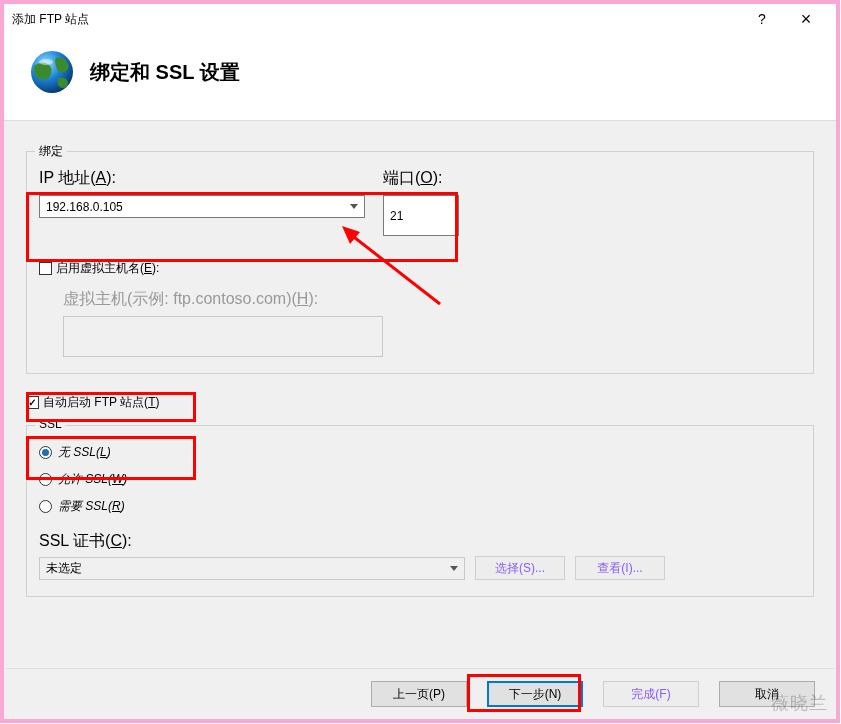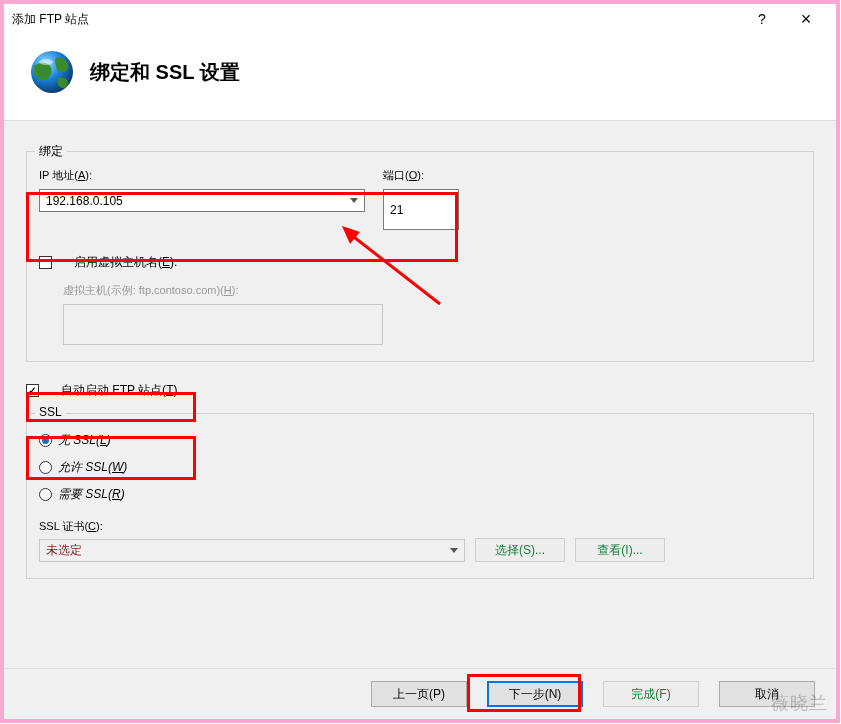--- a/index.html
+++ b/index.html
@@ -69,21 +69,21 @@
   position: absolute;
   top: -9px;
   left: 8px;
   background: #f0f0f0;
   padding: 0 4px;
   font-size: 12px;
   color: #000;
 }
 .row { display: flex; gap: 18px; align-items: flex-start; }
 .field-group { display: flex; flex-direction: column; gap: 4px; }
-.field-label { font-size: 11px; color: #000; margin-bottom: 2px; }
+.field-label { font-size: 16px; color: #000; margin-bottom: 2px; }
 .field-label.disabled { color: #999; }
 .combo {
   height: 23px;
   border: 1px solid #7a7a7a;
   background: #fff;
   display: flex;
   align-items: center;
   padding: 0 6px;
   font-size: 12px;
 }
@@ -99,21 +99,21 @@
   border: 1px solid #7a7a7a;
   background: #fff;
   padding: 0 6px;
   font-size: 12px;
   font-family: inherit;
 }
 .textbox:disabled { background: #f0f0f0; border-color: #c8c8c8; color: #999; }
 .checkbox-row {
   display: flex;
   align-items: center;
-  gap: 22px;
+  gap: 4px;
   margin-top: 14px;
 }
 .checkbox {
   width: 13px;
   height: 13px;
   border: 1px solid #333;
   background: #fff;
   display: flex;
   align-items: center;
   justify-content: center;
@@ -159,21 +159,21 @@
   height: 24px;
   min-width: 90px;
   border: 1px solid #adadad;
   background: #e1e1e1;
   font-size: 12px;
   font-family: inherit;
   padding: 0 14px;
   cursor: pointer;
 }
 .btn:disabled {
-  color: #15803d;
+  color: #8b5cf6;
   background: #ededed;
   border-color: #cfcfcf;
   cursor: default;
 }
 .footer {
   position: absolute;
   bottom: 0;
   left: 1px;
   right: 1px;
   background: #f0f0f0;
@@ -302,21 +302,21 @@
         <span>
           <span>需要 SSL(</span><span class="u">R</span><span>)</span>
         </span>
       </div>
 
       <div class="ssl-cert-section">
         <div class="field-label">
           <span>SSL 证书(</span><span class="u">C</span><span>):</span>
         </div>
         <div class="cert-row">
-          <div class="combo" style="width:426px;background:#f0f0f0;border-color:#c8c8c8;color:#7f1d1d;">
+          <div class="combo" style="width:426px;background:#f0f0f0;border-color:#c8c8c8;color:#000000;">
             <span>未选定</span>
             <span class="combo-arrow"></span>
           </div>
           <button class="btn" disabled="">选择(S)...</button>
           <button class="btn" disabled="">查看(I)...</button>
         </div>
       </div>
     </div>
 
   </div>

